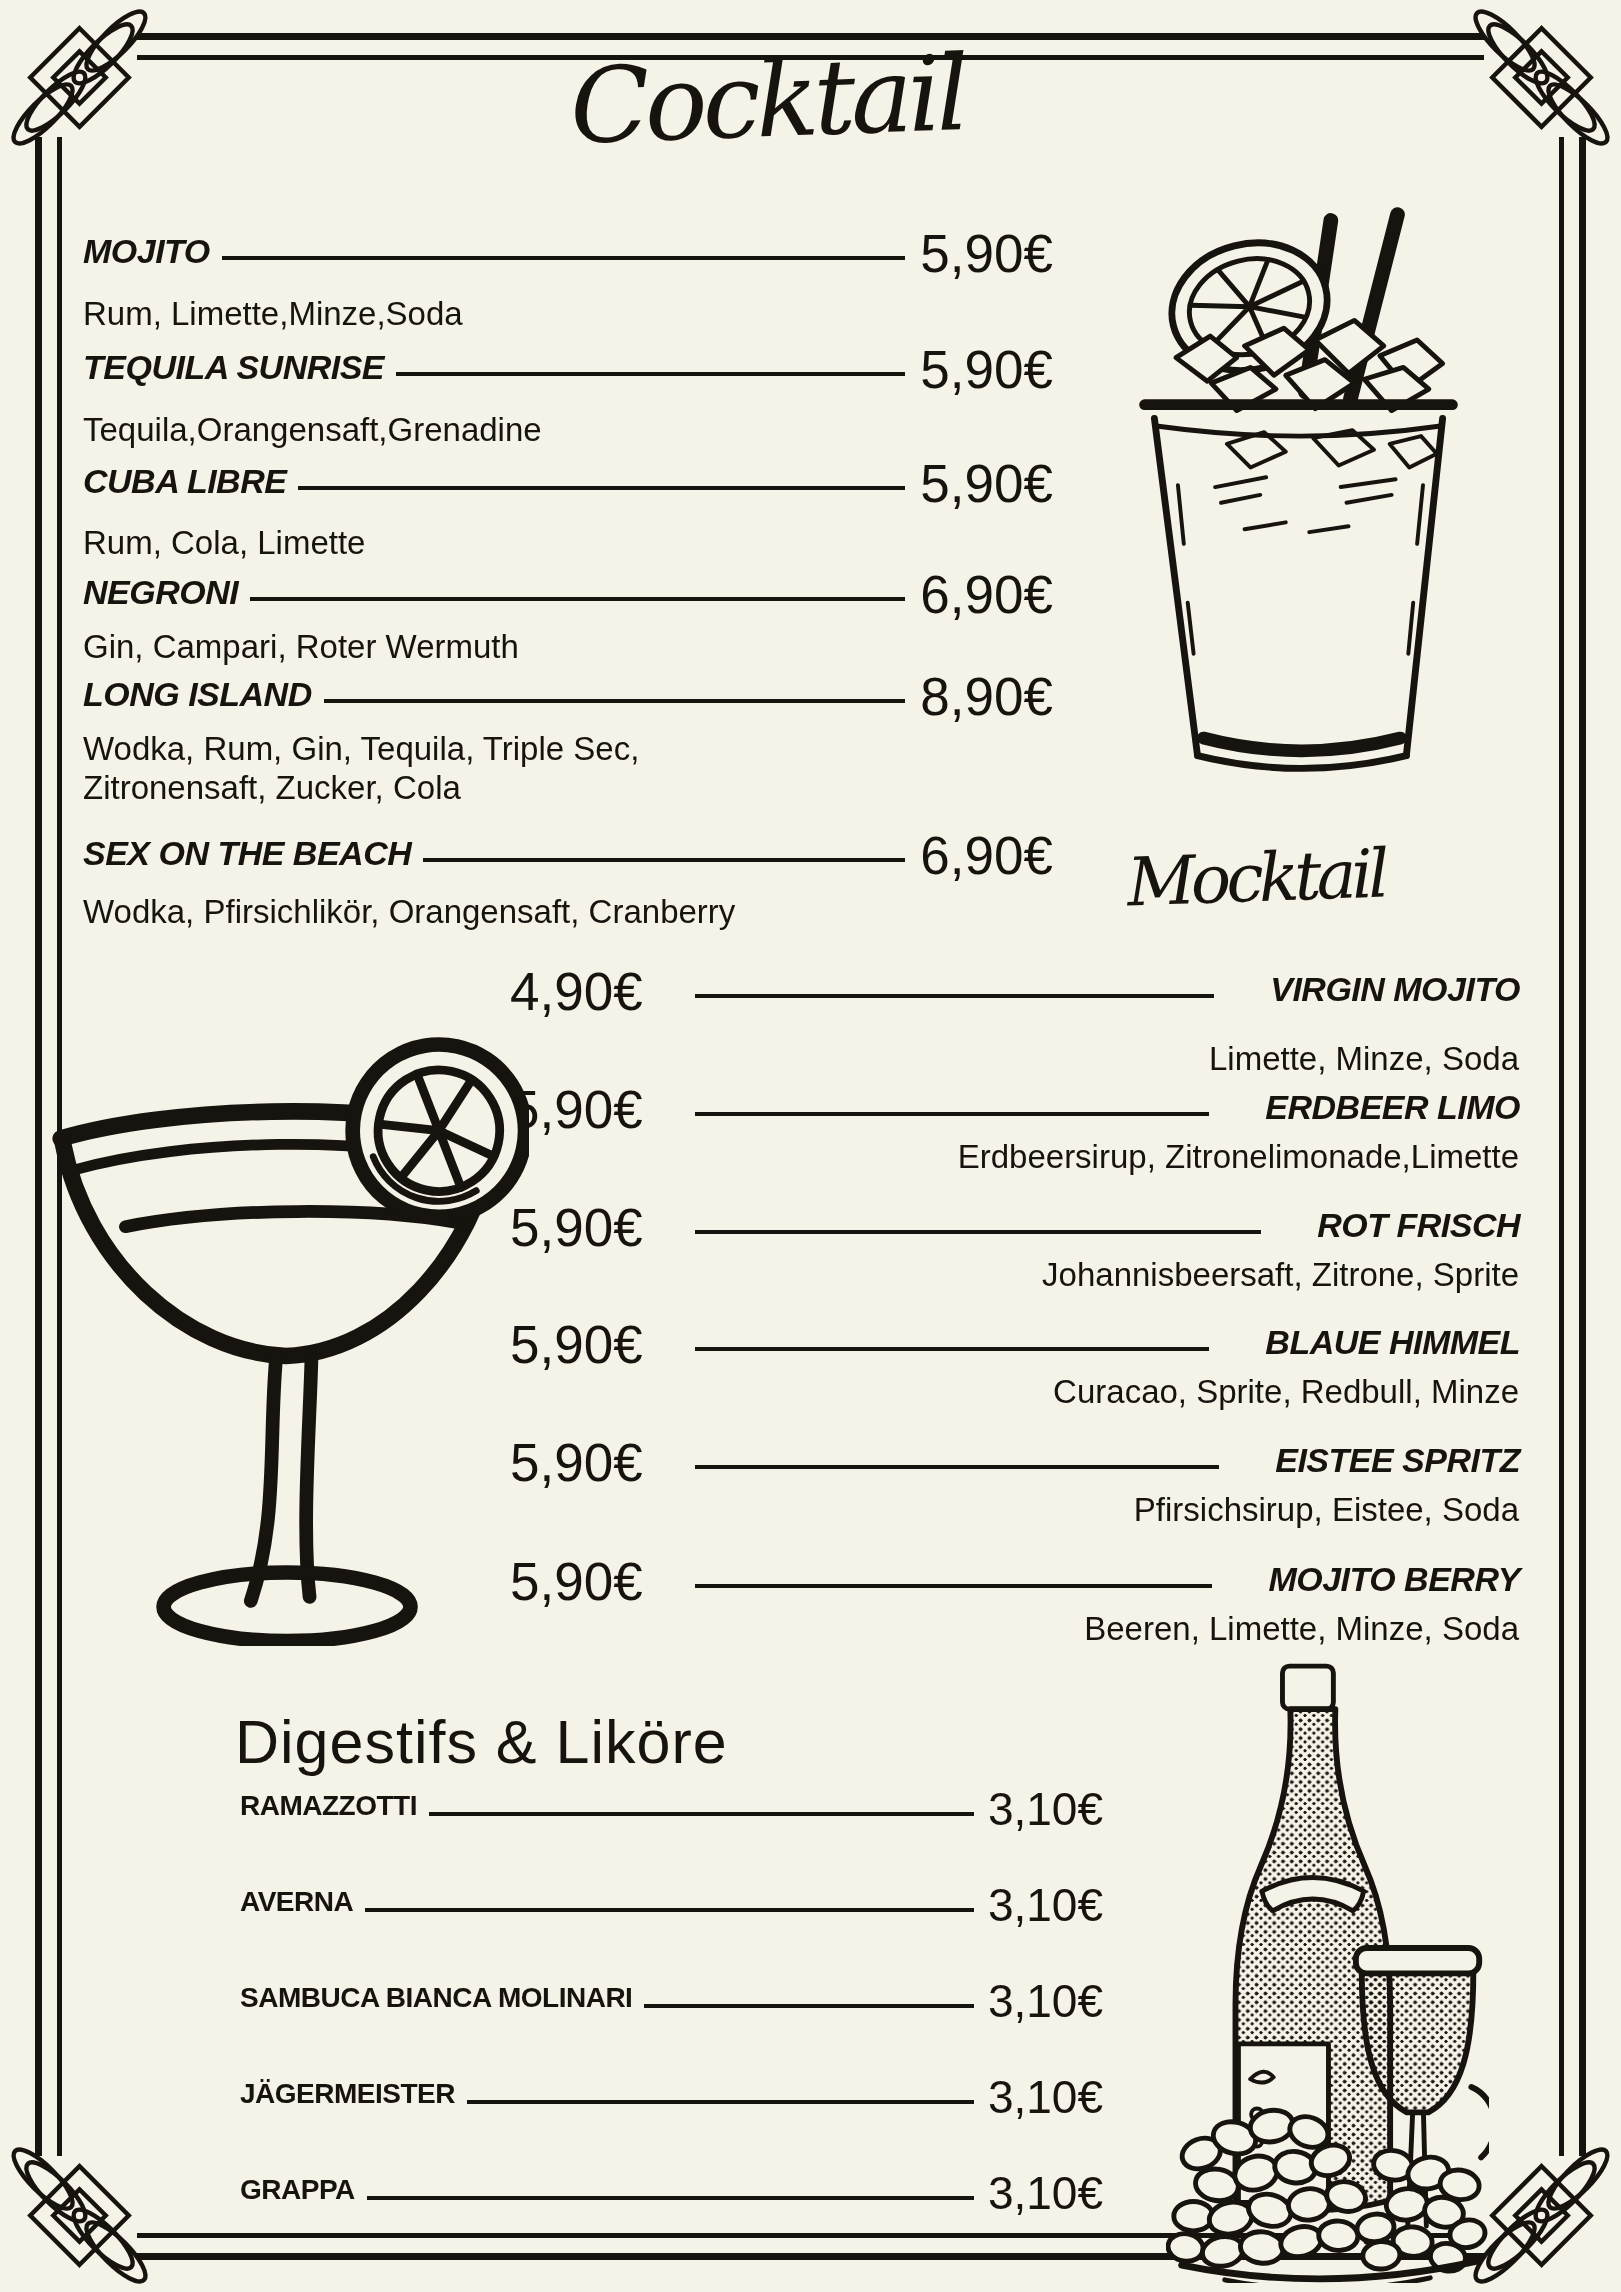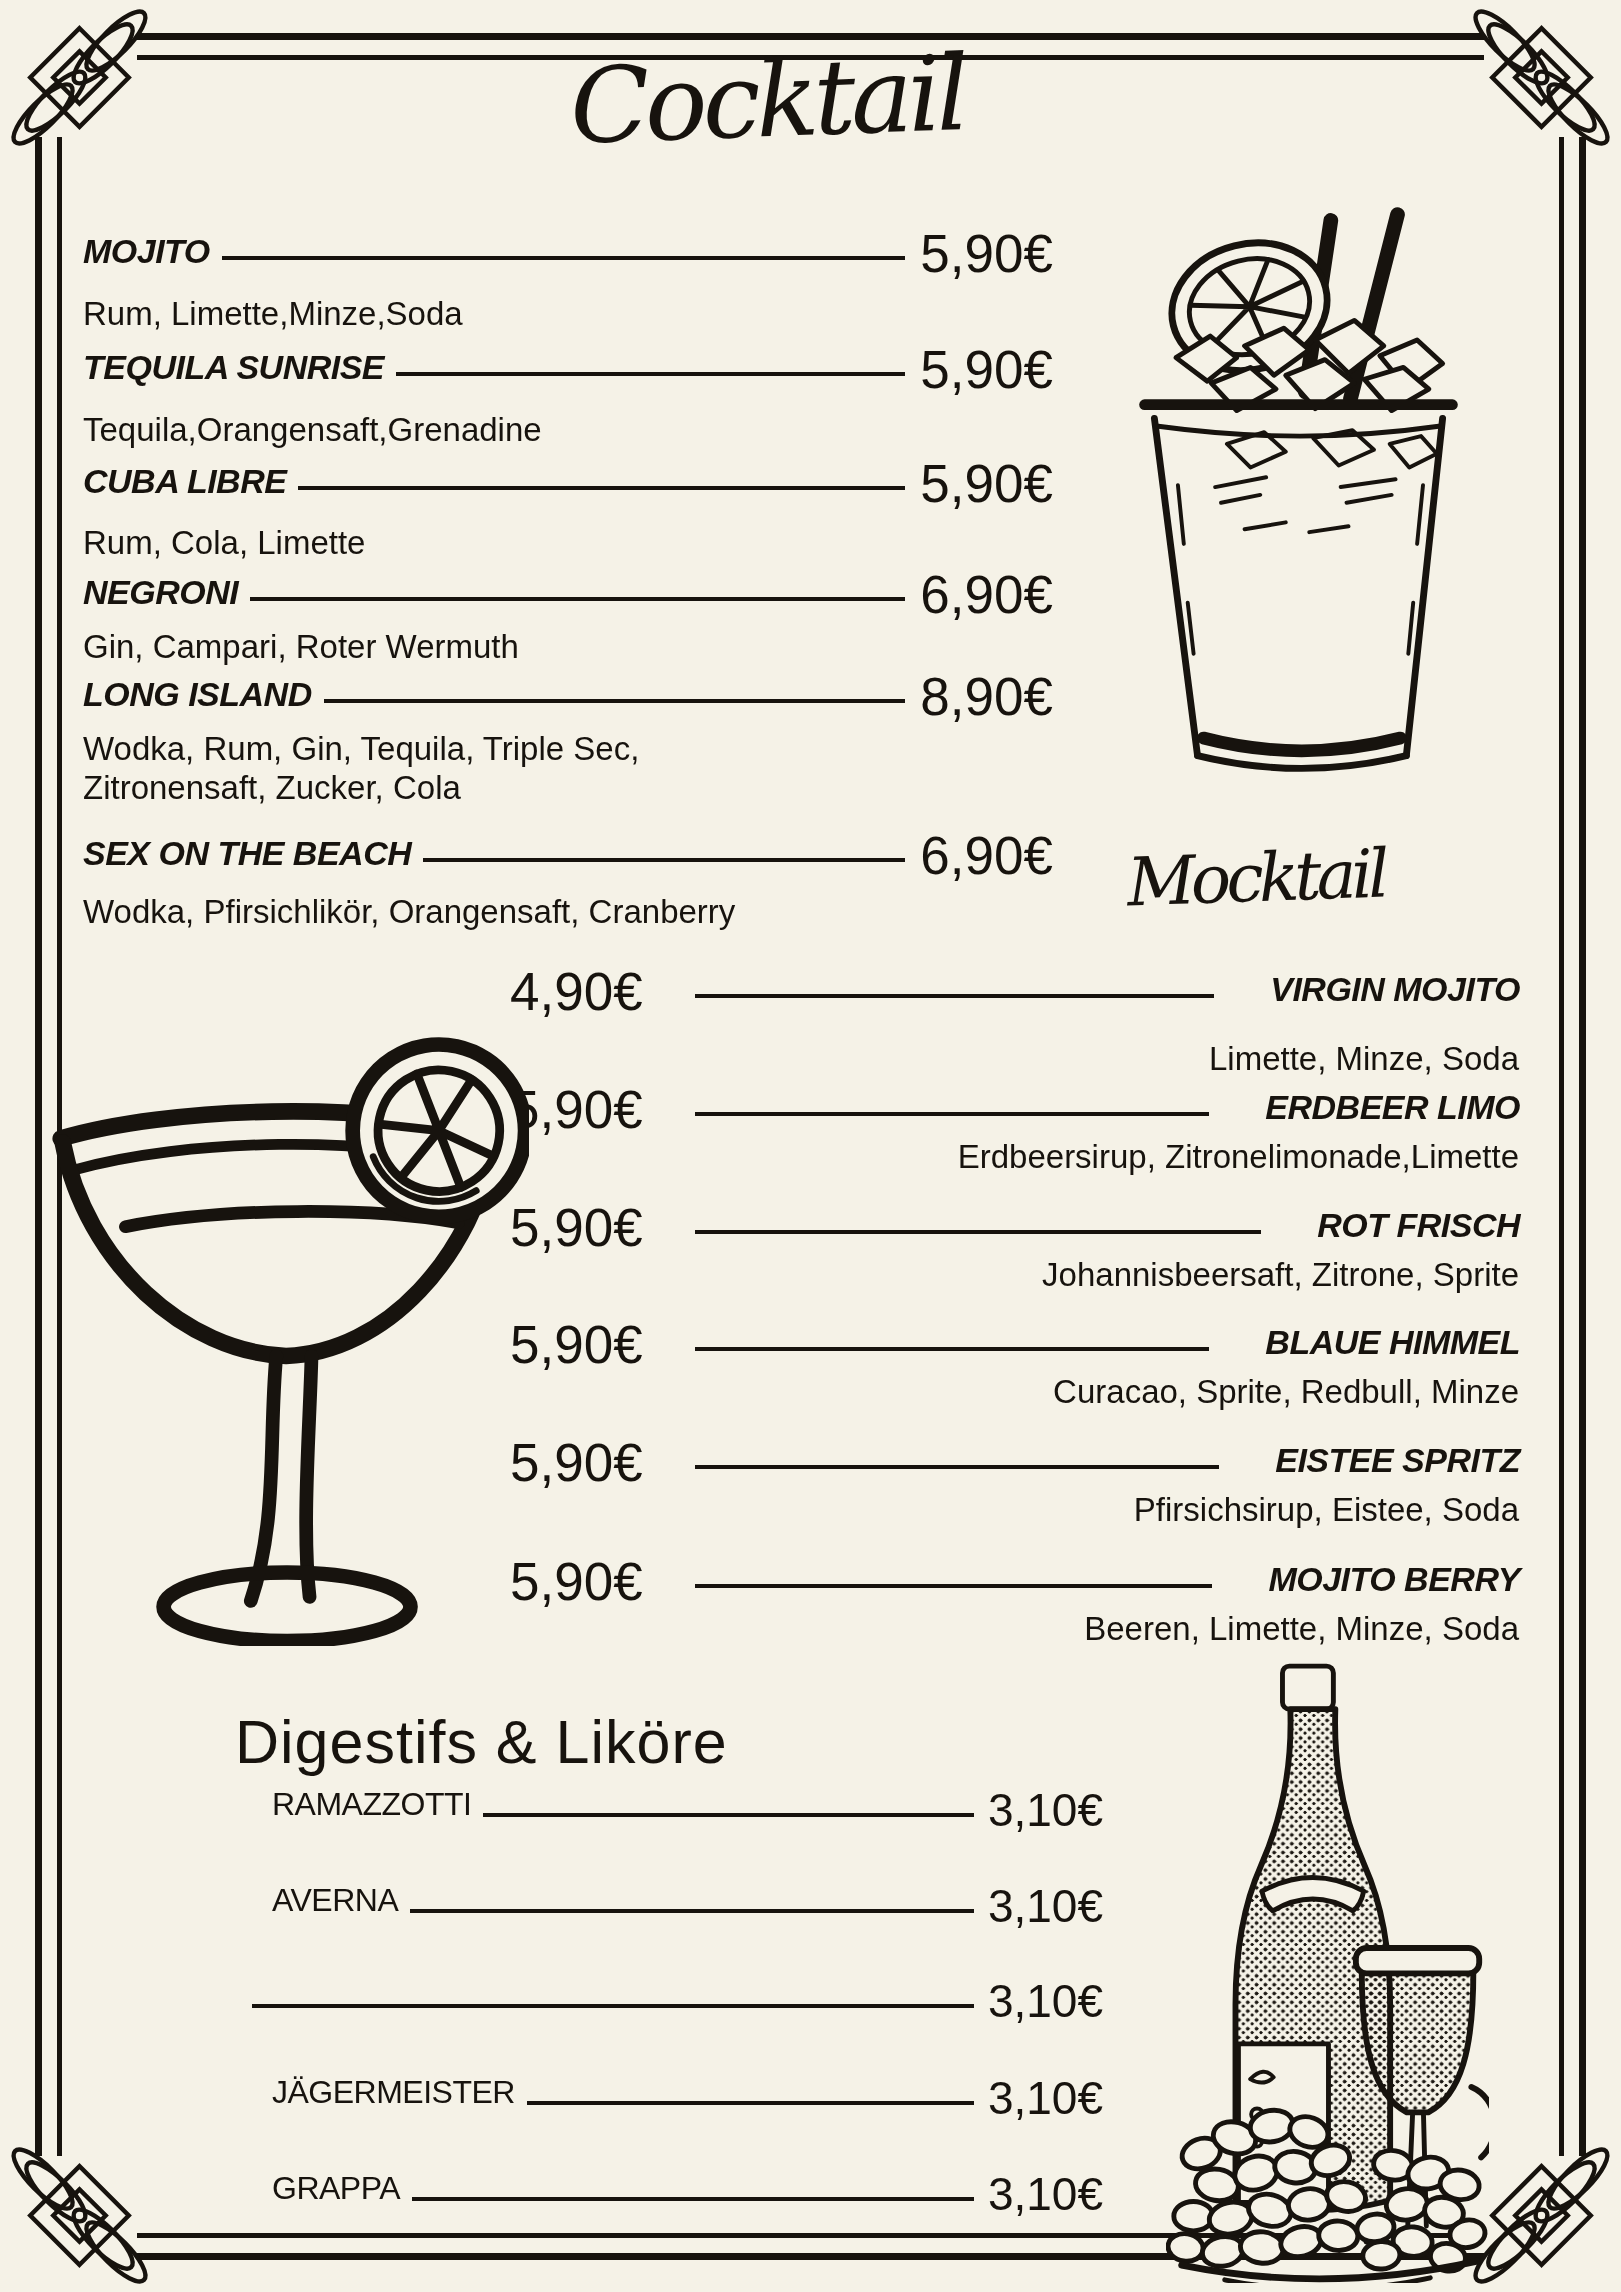--- a/index.html
+++ b/index.html
@@ -31,21 +31,21 @@
   .name{font-weight:700;font-size:34px;letter-spacing:-0.5px;white-space:nowrap;padding-bottom:8.8px;font-style:italic;}
   .lead{flex:1;border-bottom:4.9px solid #17130e;margin:0 15.7px 19.6px 11.8px;min-width:35px;}
   .price{font-size:53px;line-height:1;white-space:nowrap;}
   .ingr{position:absolute;left:83px;font-size:33px;line-height:39px;white-space:pre-line;}
   
   .m-row{position:absolute;left:510px;width:1010px;display:flex;align-items:flex-end;gap:41px;}
   .m-ingr{position:absolute;right:102px;font-size:33px;text-align:right;white-space:nowrap;}
   
   .d-title{position:absolute;left:235px;top:1707px;font-size:61px;font-weight:400;letter-spacing:1px;}
   .d-row{position:absolute;left:240px;width:863px;display:flex;align-items:flex-end;}
-  .d-name{font-weight:400;font-size:32px;letter-spacing:-0.5px;white-space:nowrap;padding-bottom:9.8px;margin-left:32px;}
+  .d-name{font-weight:700;font-size:28px;letter-spacing:-0.5px;white-space:nowrap;padding-bottom:9.8px;}
   .d-lead{flex:1;border-bottom:4.9px solid #17130e;margin:0 13.7px 15.7px 11.8px;min-width:35px;}
   .d-price{font-size:46px;line-height:1;white-space:nowrap;}
   .illus{position:absolute;}
   .illus svg{width:100%;height:100%;}
 </style>
 </head>
 <body>
 
 <div class="page">
 
@@ -193,20 +193,21 @@
     <span class="d-name">RAMAZZOTTI</span>
     <span class="d-lead"></span>
     <span class="d-price">3,10€</span>
   </div>
   <div class="d-row" style="top:1882px">
     <span class="d-name">AVERNA</span>
     <span class="d-lead"></span>
     <span class="d-price">3,10€</span>
   </div>
   <div class="d-row" style="top:1978px">
+    <span class="d-name">SAMBUCA BIANCA MOLINARI</span>
     <span class="d-lead"></span>
     <span class="d-price">3,10€</span>
   </div>
   <div class="d-row" style="top:2074px">
     <span class="d-name">JÄGERMEISTER</span>
     <span class="d-lead"></span>
     <span class="d-price">3,10€</span>
   </div>
   <div class="d-row" style="top:2170px">
     <span class="d-name">GRAPPA</span>

